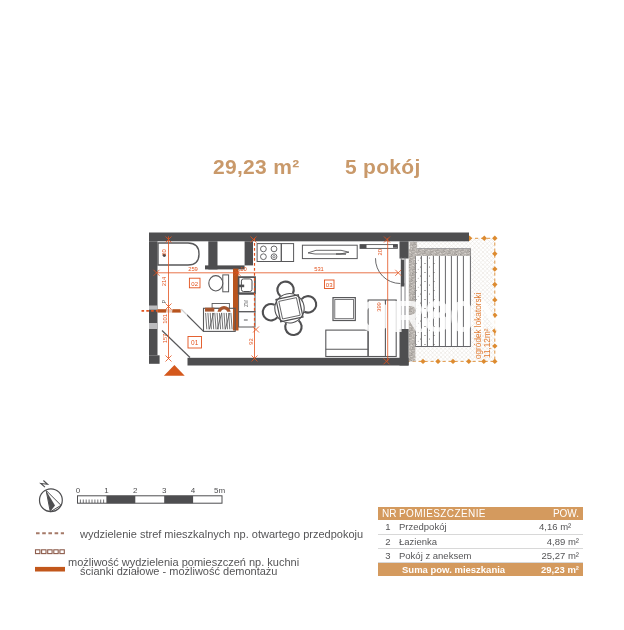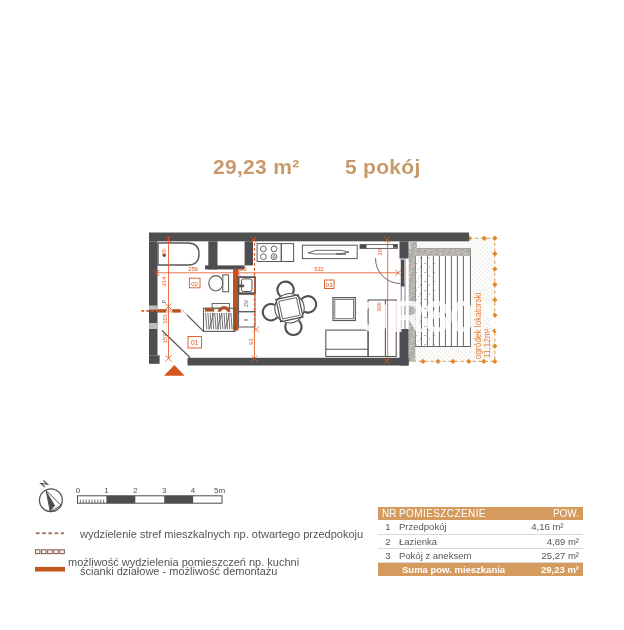--- a/index.html
+++ b/index.html
@@ -344,21 +344,21 @@
 <tbody>
         <tr style="background:#d49a5e;color:#fff;font-size:10px;height:11px;">
  <td style="width:16px;padding:0 0 0 4px;">NR</td>
           <td style="letter-spacing:.4px;">POMIESZCZENIE</td>
           <td style="text-align:right;padding-right:4px;">POW.</td>
 </tr>
 
 <tr style="height:14px;border-bottom:1px solid #d8d8d8;">
  <td style="text-align:center;">1</td>
           <td>Przedpokój</td>
-          <td style="text-align:left;padding-right:4px;margin-top:40px;">4,16 m²</td>
+          <td style="text-align:center;padding-right:4px;margin-top:40px;">4,16 m²</td>
 </tr>
 
 <tr style="height:14px;border-bottom:1px solid #d8d8d8;">
  <td style="text-align:center;">2</td>
           <td>Łazienka</td>
           <td style="text-align:right;padding-right:4px;">4,89 m²</td>
 </tr>
 
 <tr style="height:14px;border-bottom:1px solid #d8d8d8;">
  <td style="text-align:center;">3</td>

